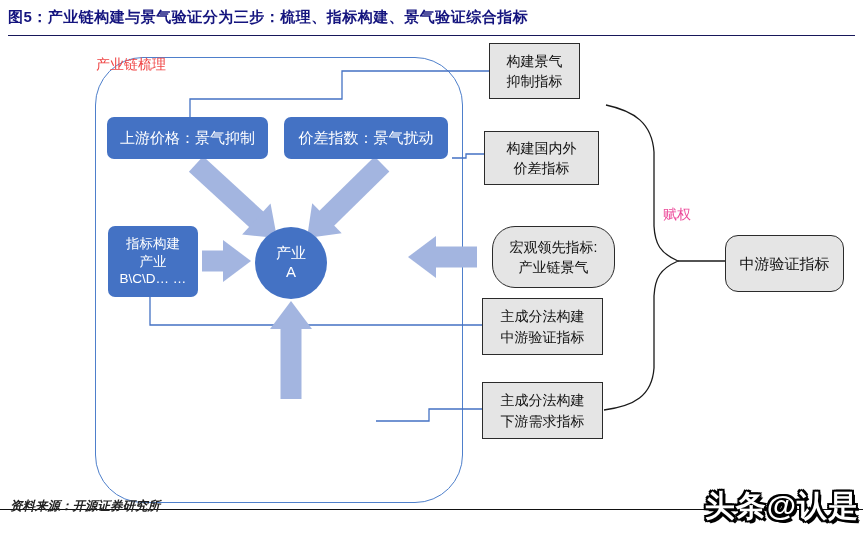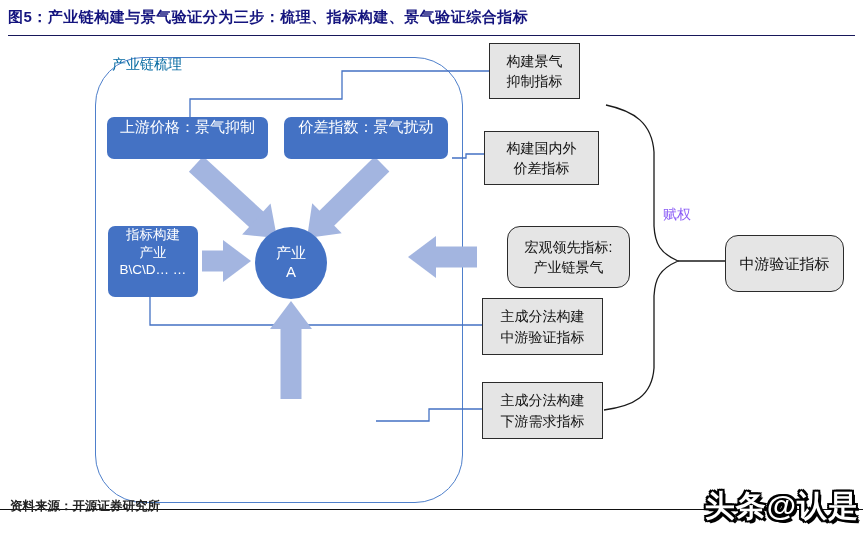--- a/index.html
+++ b/index.html
@@ -4,41 +4,41 @@
 <style>
   html,body{margin:0;padding:0;background:#fff;}
   .page{position:relative;width:863px;height:537px;background:#fff;overflow:hidden;
         font-family:"Liberation Sans",sans-serif;}
   .abs{position:absolute;}
   .title{left:8px;top:8px;width:848px;font-size:15px;font-weight:bold;
          color:var(--title-navy,#14147E);letter-spacing:.5px;}
   .title-rule{left:8px;top:35px;width:847px;height:0;border-top:1.7px solid var(--rule-dark,#17175A);}
   .container-outline{left:95px;top:57px;width:366px;height:444px;
          border:1.4px solid var(--container-border,#4E7FCB);border-radius:48px;}
-  .container-label{left:112px;top:56px;font-size:14px;color:#0369a1;}
+  .container-label{left:96px;top:56px;font-size:14px;color:#ef4444;}
   .bluebox{background:var(--box-blue,#4472C4);color:#fff;border-radius:7px;
-         display:flex;flex-direction:column;align-items:center;
+         display:flex;flex-direction:column;align-items:center;justify-content:center;
          text-align:center;font-size:15px;line-height:1.3;}
   .bluebox .sm{font-size:13.5px;}
   .circle{left:255px;top:227px;width:72px;height:72px;border-radius:50%;
          background:var(--box-blue,#4472C4);color:#fff;display:flex;flex-direction:column;
          align-items:center;justify-content:center;font-size:15px;line-height:1.25;}
   .whitebox{background:#e5e5e5;border:1.4px solid var(--box-border,#2B2B2B);color:#111;
          display:flex;flex-direction:column;align-items:center;justify-content:center;
          text-align:center;font-size:14px;line-height:1.45;}
   .rounded{border-radius:13px;}
-  .brace-label{left:663px;top:206px;font-size:14px;color:#8b5cf6;}
+  .brace-label{left:663px;top:206px;font-size:14px;color:#ec4899;}
   .svg-layer{left:0;top:0;width:863px;height:537px;pointer-events:none;}
   .conn{fill:none;stroke:var(--line-blue,#4472C4);stroke-width:1.3;}
   .brace{fill:none;stroke:#1a1a1a;stroke-width:1.3;}
   .arrow-head{fill:var(--arrow-blue,#A3B5E0);}
   .arrow-shaft{stroke:var(--arrow-blue,#A3B5E0);stroke-width:21;}
   .footer-rule{left:0;top:509px;width:863px;height:0;border-top:1.7px solid #111;}
   .source{left:10px;top:498px;font-size:12.5px;font-weight:bold;color:#222;
-         font-family:"Liberation Serif",serif;}
+         font-family:"Liberation Serif",serif;font-style:italic;}
   .watermark{right:4px;top:486px;font-size:30px;font-weight:bold;color:#fff;z-index:5;
          letter-spacing:1px;
          text-shadow:2px 0 0 #000,-2px 0 0 #000,0 2px 0 #000,0 -2px 0 #000,
                      2px 2px 0 #000,-2px -2px 0 #000,2px -2px 0 #000,-2px 2px 0 #000,3px 3px 0 #000;}
 </style>
 </head>
 <body>
 
 <div class="page">
 
@@ -103,21 +103,21 @@
   <div class="abs whitebox" style="left:489px;top:43px;width:89px;height:54px;">
     <span>构建景气</span>
     <span>抑制指标</span>
   </div>
 
   <div class="abs whitebox" style="left:484px;top:131px;width:113px;height:52px;">
     <span>构建国内外</span>
     <span>价差指标</span>
   </div>
 
-  <div class="abs whitebox rounded" style="left:507px;top:226px;width:121px;height:60px;">
+  <div class="abs whitebox rounded" style="left:492px;top:226px;width:121px;height:60px;border-radius:23px;">
     <span>宏观领先指标:</span>
     <span>产业链景气</span>
   </div>
 
   <div class="abs whitebox" style="left:482px;top:298px;width:119px;height:55px;">
     <span>主成分法构建</span>
     <span>中游验证指标</span>
   </div>
 
   <div class="abs whitebox" style="left:482px;top:382px;width:119px;height:55px;">

